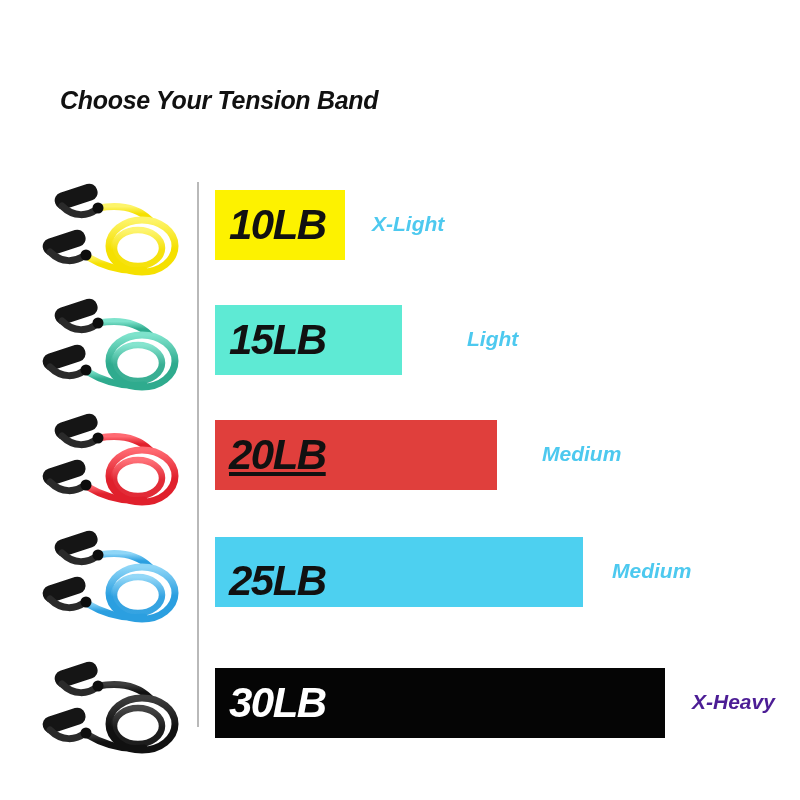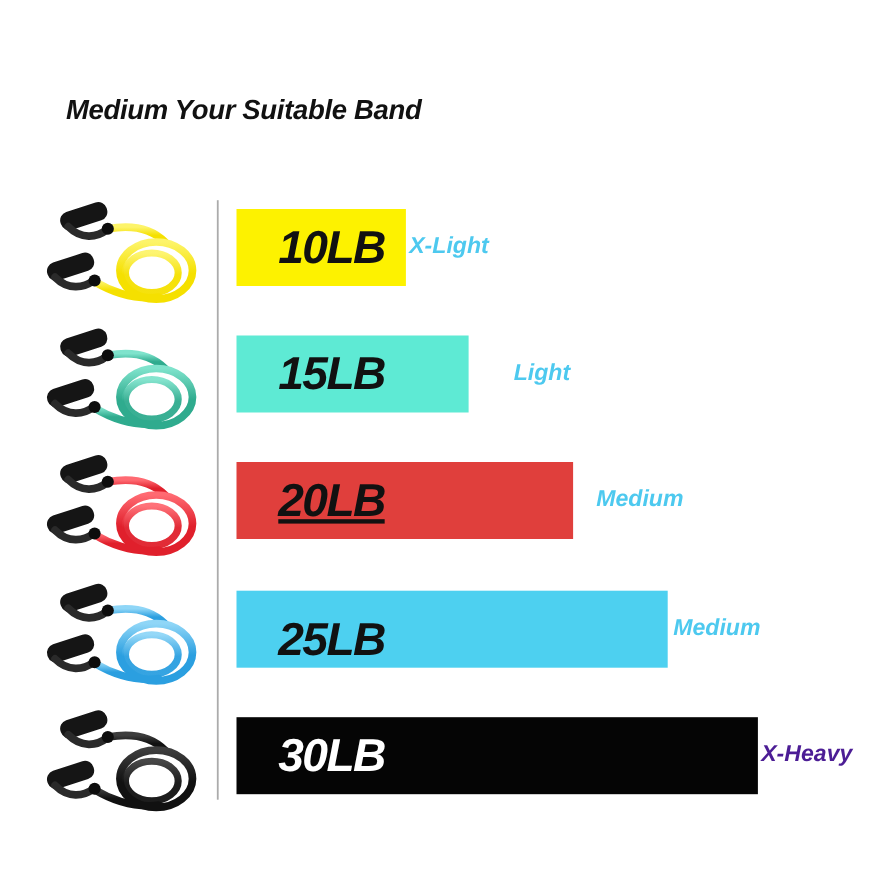--- a/index.html
+++ b/index.html
@@ -73,21 +73,20 @@
   }
   .band-photo svg { display: block; width: 160px; height: 108px; }
 
   .bar {
     position: absolute;
     top: 8px;
     left: 215px;
     height: 70px;
     display: flex;
     align-items: center;
-    padding-left: 24px;
   }
   .bar-label {
     font-size: 42px;
     font-weight: bold;
     font-style: italic;
     letter-spacing: -1.5px;
     padding-left: 14px;
     line-height: 1;
     white-space: nowrap;
   }
@@ -100,21 +99,21 @@
     color: #4dc9ef;
     white-space: nowrap;
     text-align: center;
   }
 </style>
 </head>
 <body>
 
 <div id="chart-root">
 
-  <div class="subtitle">Medium Your Suitable Band</div>
+  <div class="subtitle">Choose Your Tension Band</div>
 
   <div class="axis-line"></div>
 
   <div id="rows-container">
       <div class="row" style="top: 182px; height: 108px;">
         <div class="band-photo">
   <svg viewBox="0 0 160 108" xmlns="http://www.w3.org/2000/svg">
     <defs>
       <linearGradient id="tg_f5e000" x1="0" y1="0" x2="0" y2="1">
         <stop offset="0%" stop-color="#fdf46a"></stop>
@@ -253,21 +252,21 @@
       <path d="M16 70 C 28 82, 42 80, 51 73" fill="none" stroke="#2a2a2a" stroke-width="7" stroke-linecap="round"></path>
       <circle cx="52" cy="73" r="5.5" fill="#0d0d0d"></circle>
     </g>
   </svg>
         </div>
         <div class="bar" style="width: 368px; background: rgb(77, 208, 240);">
           <span class="bar-label" style="color: rgb(17, 17, 17); margin-top: 17px;">25LB</span>
         </div>
         <div class="level-label" style="left: 612px; color: rgb(77, 201, 239);">Medium</div>
       </div>
-      <div class="row" style="top: 644px; height: 108px;">
+      <div class="row" style="top: 660px; height: 108px;">
         <div class="band-photo">
   <svg viewBox="0 0 160 108" xmlns="http://www.w3.org/2000/svg">
     <defs>
       <linearGradient id="tg_111111" x1="0" y1="0" x2="0" y2="1">
         <stop offset="0%" stop-color="#3d3d3d"></stop>
         <stop offset="55%" stop-color="#111111"></stop>
         <stop offset="100%" stop-color="#111111"></stop>
       </linearGradient>
     </defs>
 

